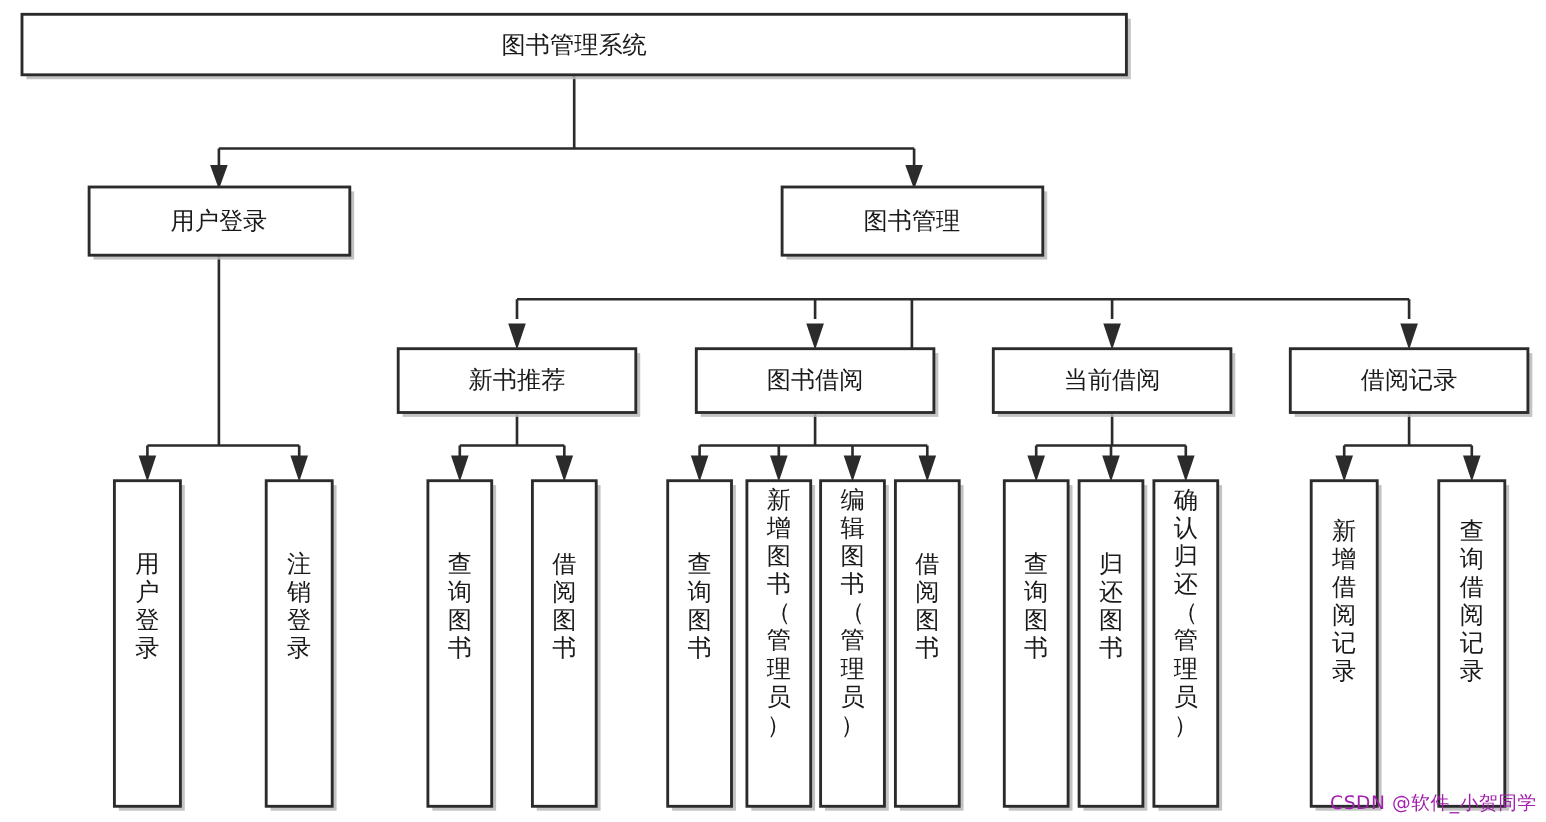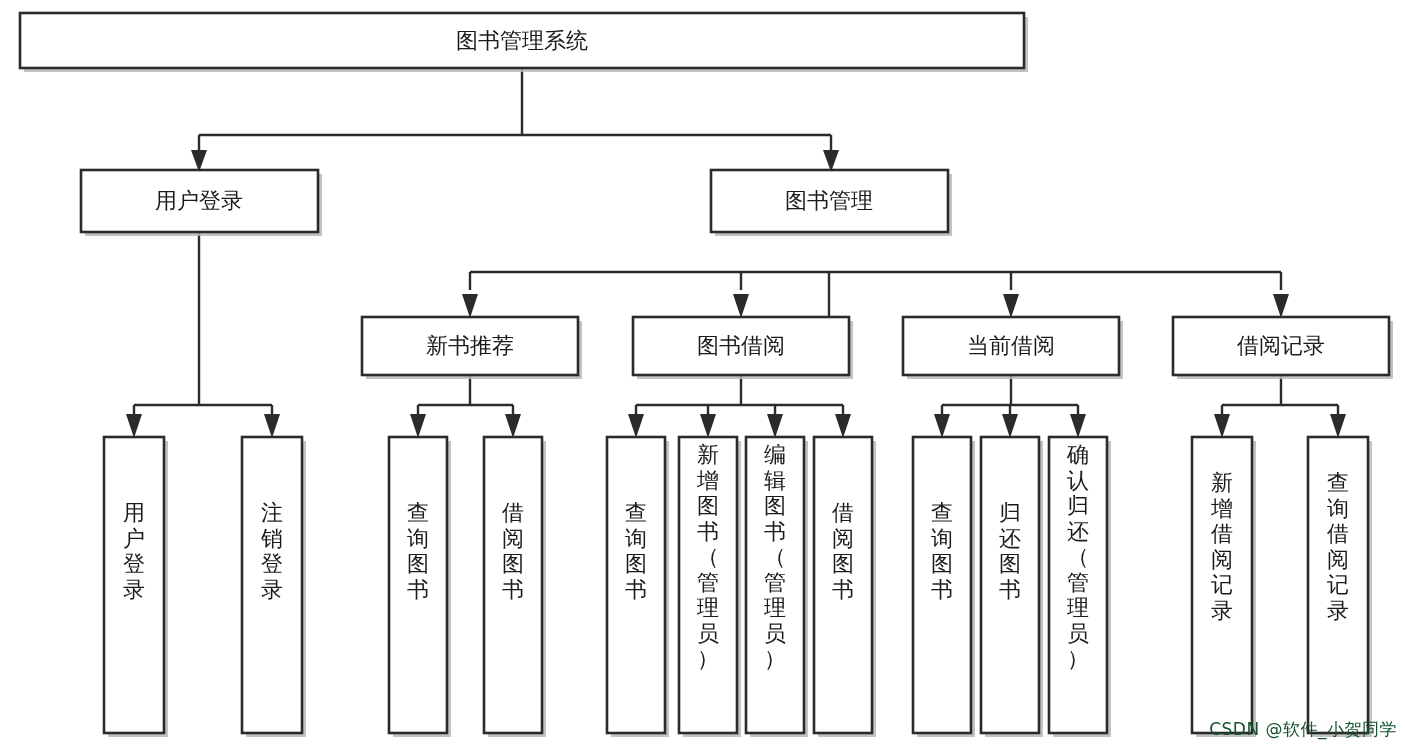--- a/index.html
+++ b/index.html
@@ -49,21 +49,21 @@
   .arrow-head {
     fill: #2b2b2b;
     stroke: none;
   }
   .watermark {
     position: absolute;
     right: 8px;
     bottom: 6px;
     font-family: "DejaVu Sans", "Liberation Sans", sans-serif;
     font-size: 17px;
-    color: #14532d;
+    color: #a21caf;
     letter-spacing: 0.5px;
     white-space: nowrap;
     pointer-events: none;
   }
 </style>
 </head>
 <body>
 
 <svg id="diagram" viewBox="0 0 1405 747" xmlns="http://www.w3.org/2000/svg">
 

